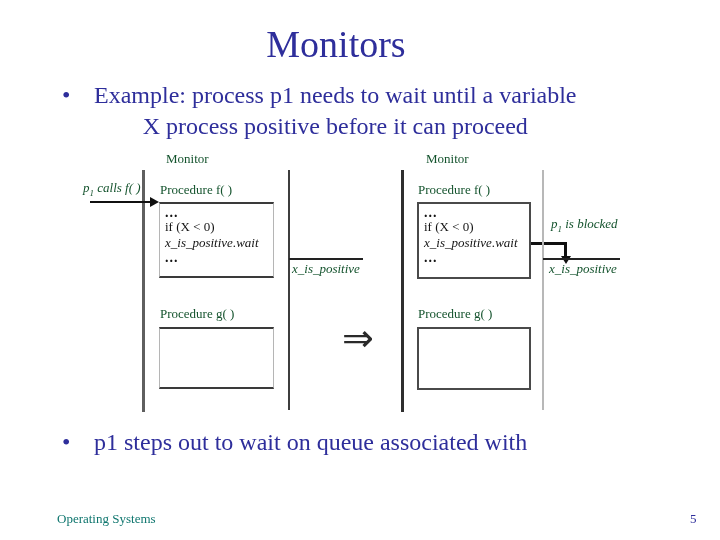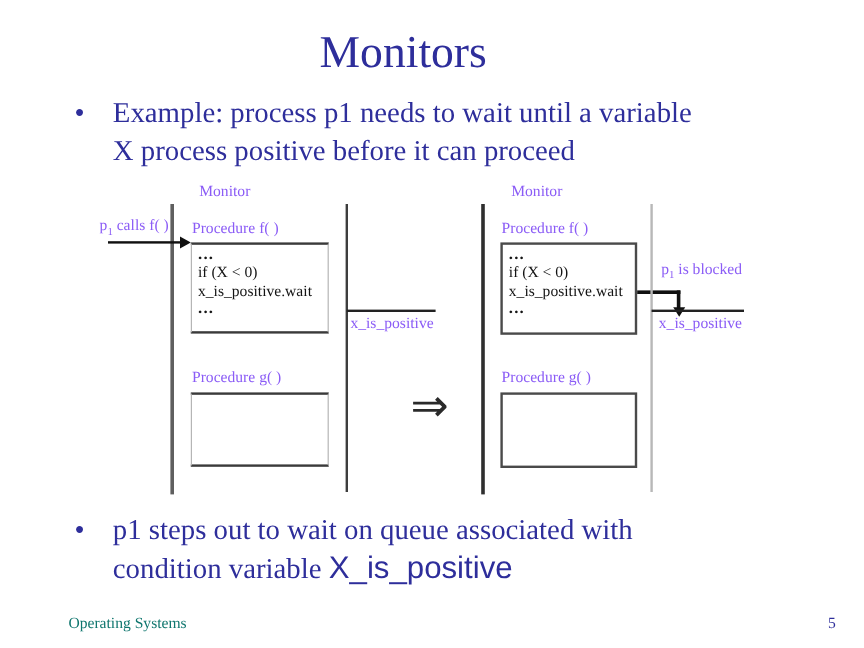--- a/index.html
+++ b/index.html
@@ -2,27 +2,27 @@
 <html><head>
 <meta charset="utf-8">
 <style>
   html,body{margin:0;padding:0;background:#ffffff;}
   .slide{position:relative;width:720px;height:540px;background:#ffffff;overflow:hidden;
          font-family:"Liberation Serif", serif;}
   .title{position:absolute;left:0;top:22px;width:672px;text-align:center;
          font-size:38px;color:#2e2e9b;letter-spacing:0px;}
   .bullet{position:absolute;left:58px;display:flex;color:#2e2e9b;}
   .bullet .dot{width:32px;font-size:24px;line-height:31px;padding-left:4px;}
-  .bullet .btext{font-size:24px;line-height:31px;}
+  .bullet .btext{font-size:24px;line-height:31px;text-align:center;}
   .b1{top:80px;width:640px;}
   .b2{top:427px;width:640px;}
   .code-sans{font-family:"Liberation Sans", sans-serif;font-size:26px;}
   
-  .d-label{position:absolute;font-size:13px;color:#8b5cf6;white-space:nowrap;}
-  .it{}
+  .d-label{position:absolute;font-size:13px;color:#14532d;white-space:nowrap;}
+  .it{font-style:italic;}
   sub{font-size:9px;line-height:0;}
   .vline,.hline{position:absolute;}
   .mon-bar-left{left:142px;top:170px;width:3px;height:242px;background:#5f5f5f;}
   .mon-bar-right{left:401px;top:170px;width:3px;height:242px;background:#2f2f2f;}
   .q-v-mid{left:288px;top:170px;width:2px;height:240px;background:#3d3d3d;}
   .q-h-mid{left:289px;top:258px;width:74px;height:2px;background:#222;}
   .q-v-right{left:542px;top:170px;width:2px;height:240px;background:#b8b8b8;}
   .q-h-right{left:543px;top:258px;width:77px;height:2px;background:#222;}
   .pbox{position:absolute;box-sizing:border-box;padding:2px 0 0 5px;}
   .pbox-left{border-top:2px solid #3a3a3a;border-bottom:2px solid #3a3a3a;
@@ -111,19 +111,18 @@
 
     <div class="vline q-v-right"></div>
     <div class="hline q-h-right"></div>
     <div class="d-label it" style="left:549px;top:261px;">x_is_positive</div>
   </div>
 
   <div class="bullet b2">
     <div class="dot">•</div>
     <div class="btext">
       <div>p1 steps out to wait on queue associated with</div>
-      <div><span>condition variable </span><span class="code-sans">X_is_positive</span></div>
     </div>
   </div>
 
   <div class="footer-left">Operating Systems</div>
   <div class="footer-page">5</div>
 </div>
 
 </body></html>

